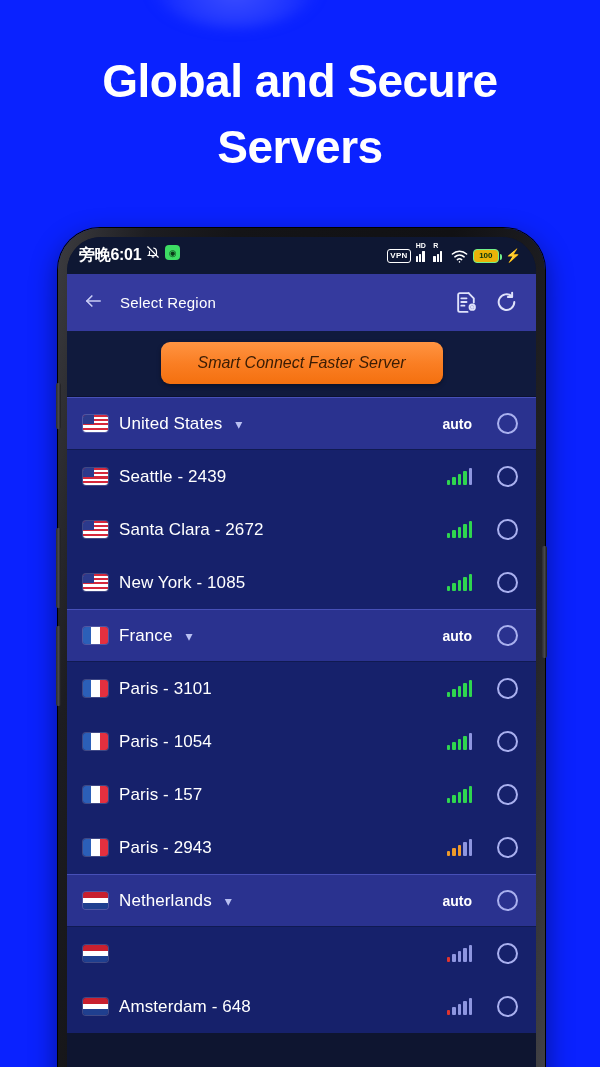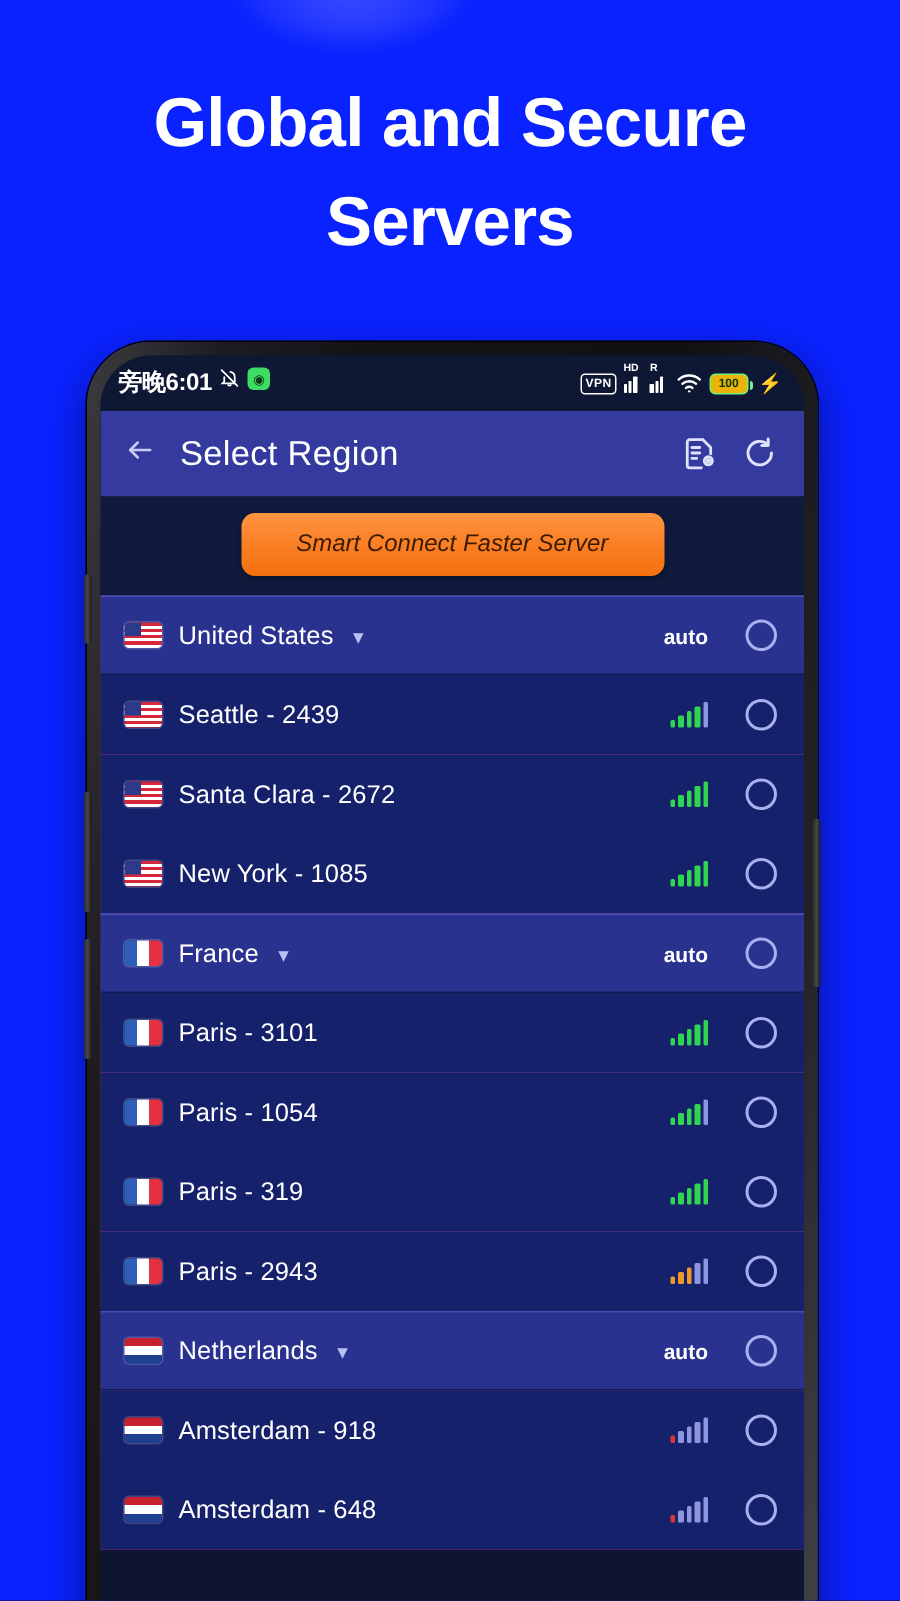--- a/index.html
+++ b/index.html
@@ -107,21 +107,21 @@
   
   .appbar {
     height: 57px;
     background: #353a9e;
     display: flex;
     align-items: center;
     padding: 0 16px 0 14px;
     gap: 14px;
   }
   .back-arrow { color: #c9cdf6; font-size: 25px; line-height: 1; cursor: pointer; }
-  .appbar-title { color: #fff; font-size: 23px; flex: 1; letter-spacing: .2px; }
+  .appbar-title { color: #fff; font-size: 15px; flex: 1; letter-spacing: .2px; }
   .appbar-icon { width: 26px; height: 26px; color: #dfe2fb; }
 
   
   .smart-wrap {
     background: #101a3d;
     padding: 11px 0 12px;
     display: flex; justify-content: center;
     border-bottom: 1px solid #0b1230;
   }
   .smart-btn {
@@ -355,21 +355,21 @@
             <i class="on-green"></i>
             <i class="on-green"></i>
             <i class="on-green"></i>
             <i class="on-green"></i>
             <i class=""></i>
           </span>
           <span class="radio"></span>
         </div>
         <div class="row server">
           <span class="flag fr"></span>
-          <span class="row-label">Paris - 319</span>
+          <span class="row-label">Paris - 157</span>
           <span class="spacer"></span>
           <span class="bars">
             <i class="on-green"></i>
             <i class="on-green"></i>
             <i class="on-green"></i>
             <i class="on-green"></i>
             <i class="on-green"></i>
           </span>
           <span class="radio"></span>
         </div>
@@ -389,21 +389,20 @@
         <div class="row country">
           <span class="flag nl"></span>
           <span class="row-label">Netherlands</span>
           <span class="chev">▾</span>
           <span class="spacer"></span>
           <span class="auto-label">auto</span>
           <span class="radio"></span>
         </div>
         <div class="row server">
           <span class="flag nl"></span>
-          <span class="row-label">Amsterdam - 918</span>
           <span class="spacer"></span>
           <span class="bars">
             <i class="on-red"></i>
             <i class=""></i>
             <i class=""></i>
             <i class=""></i>
             <i class=""></i>
           </span>
           <span class="radio"></span>
         </div>

